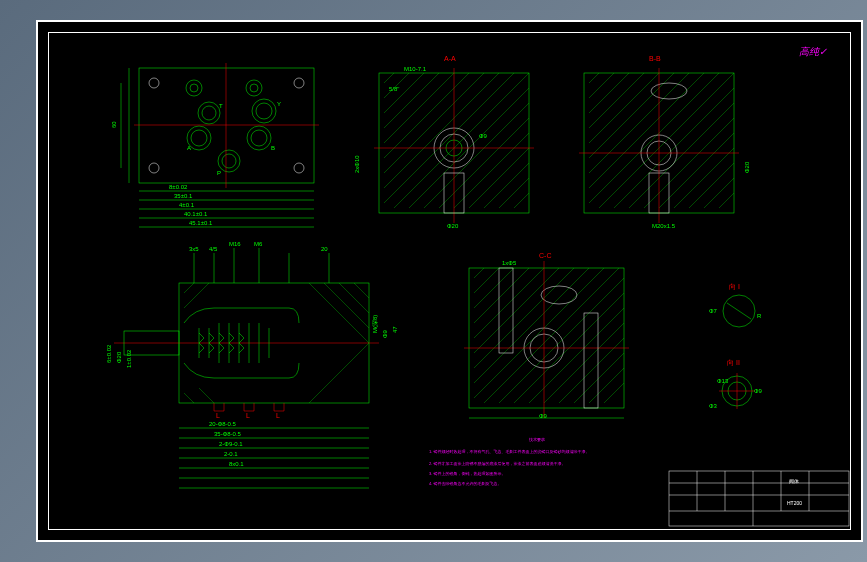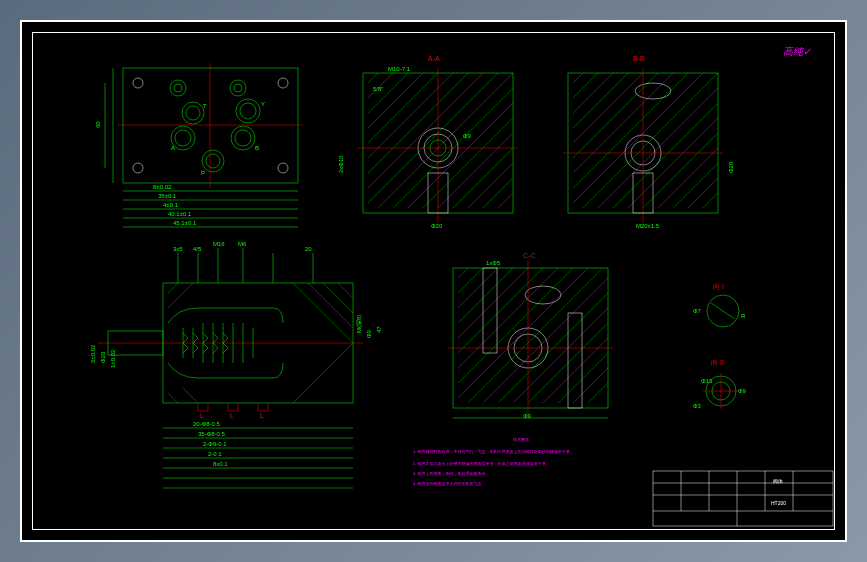--- a/index.html
+++ b/index.html
@@ -1,17 +1,17 @@
 <!DOCTYPE html>
 <html><head>
 <meta charset="utf-8">
 <style>
 *{margin:0;padding:0;box-sizing:border-box}
 body{background:linear-gradient(135deg,#5a6b7d 0%,#8a99a8 100%);width:867px;height:562px;overflow:hidden;font-family:Arial,sans-serif}
-.frame{position:absolute;left:20px;top:20px;width:827px;height:522px;background:#000;border:2px solid #fff}
+.frame{position:absolute;left:36px;top:20px;width:827px;height:522px;background:#000;border:2px solid #fff}
 .inner{position:absolute;left:10px;top:10px;right:10px;bottom:10px;border:1px solid #fff}
 .gline{stroke:#0f0;stroke-width:0.5;fill:none}
 .rline{stroke:#f00;stroke-width:0.5;fill:none}
 .wline{stroke:#fff;stroke-width:0.5;fill:none}
 .hatch{stroke:#0f0;stroke-width:0.3}
 .gtxt{fill:#0f0;font-size:6px}
 .rtxt{fill:#f00;font-size:7px}
 .mtxt{fill:#f0f;font-size:4px}
 .wtxt{fill:#fff;font-size:5px}
 .tbcell{stroke:#fff;stroke-width:0.5;fill:none}

